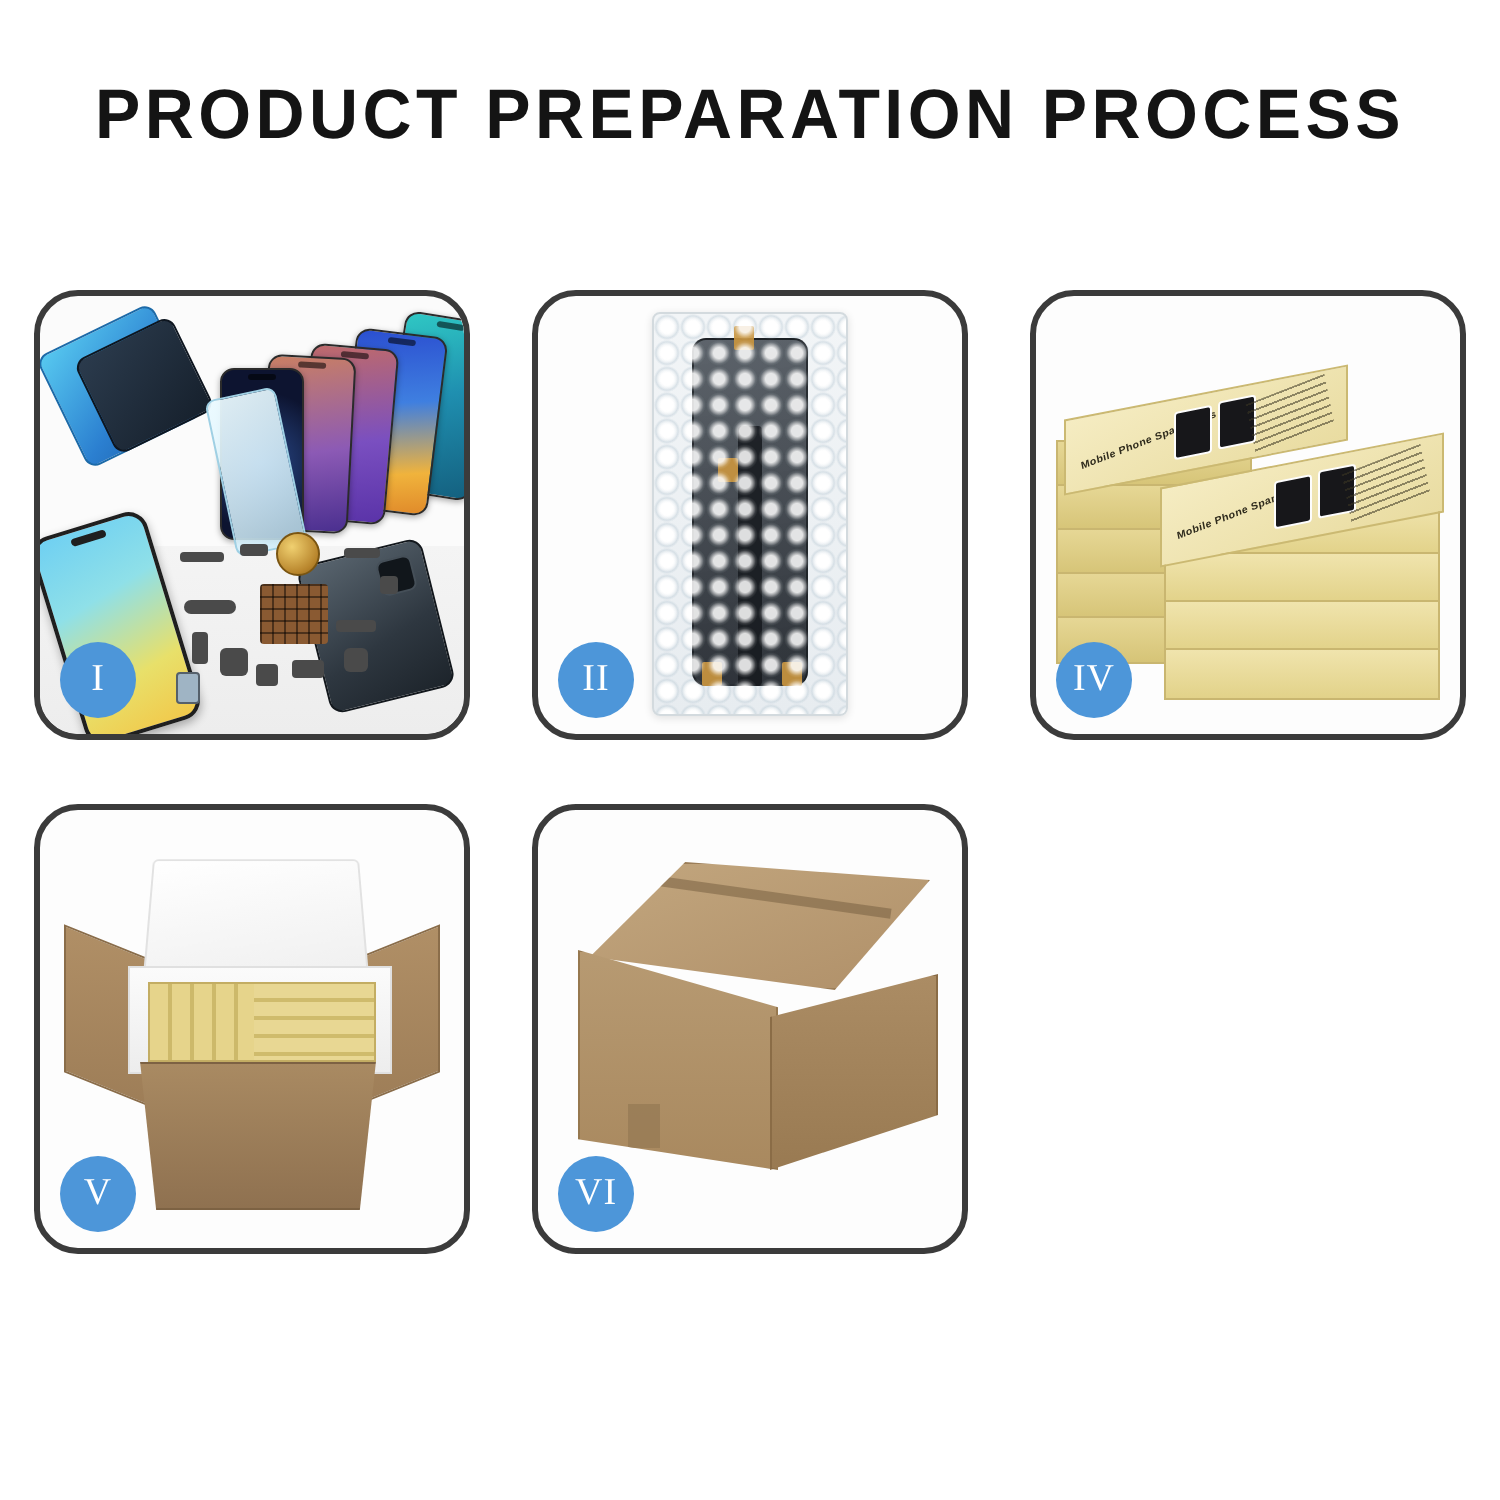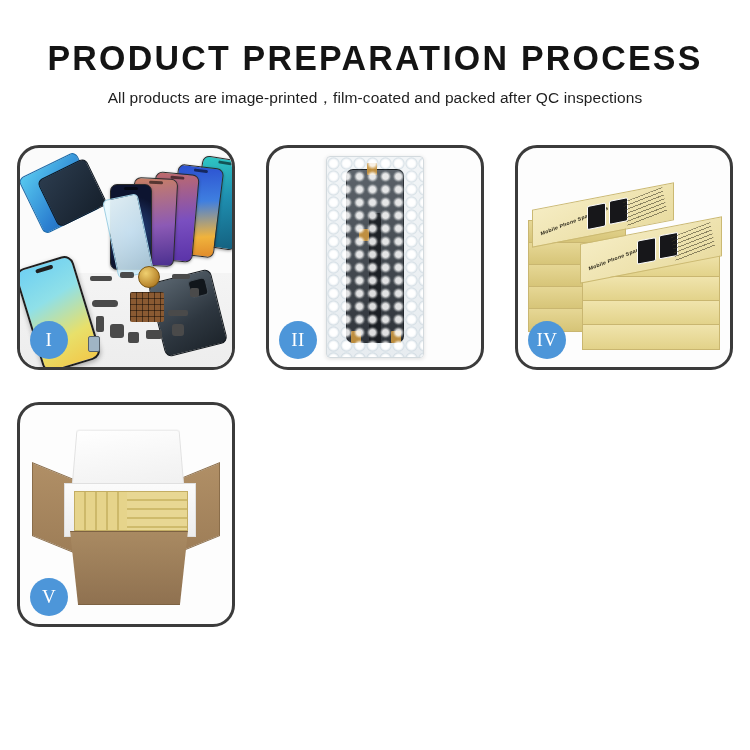--- a/index.html
+++ b/index.html
@@ -336,21 +336,20 @@
   .c6-tape2 {
     position: absolute; left: 26px; top: 126px; width: 16px; height: 20px;
     background: rgba(150,122,84,.7);
   }
 </style>
 </head>
 <body>
 
 <div class="header">
   <div class="title">PRODUCT PREPARATION PROCESS</div>
-  <div class="subtitle">All products are image-printed，film-coated and packed after QC inspections</div>
 </div>
 
 <div class="grid">
 
   <div class="panel p1">
     <div class="photo">
       <div class="floor"></div>
 
       <div class="blue-lcd">
         <div class="pane"></div>
@@ -457,14 +456,29 @@
       <div class="c5-flapL"></div>
       <div class="c5-flapR"></div>
       <div class="c5-foamlid"></div>
       <div class="c5-foambox"></div>
       <div class="c5-contents"></div>
       <div class="c5-body"></div>
     </div>
     <div class="badge">V</div>
   </div>
 
+  <div class="panel p6">
+    <div class="photo">
+      <div class="c6">
+        <div class="c6-top">
+          <span class="c6-seam"></span>
+        </div>
+        <div class="c6-front">
+          <span class="c6-tape1"></span>
+          <span class="c6-tape2"></span>
+        </div>
+        <div class="c6-side"></div>
+      </div>
+    </div>
+    <div class="badge">VI</div>
+  </div>
 
 </div>
 
 </body></html>

